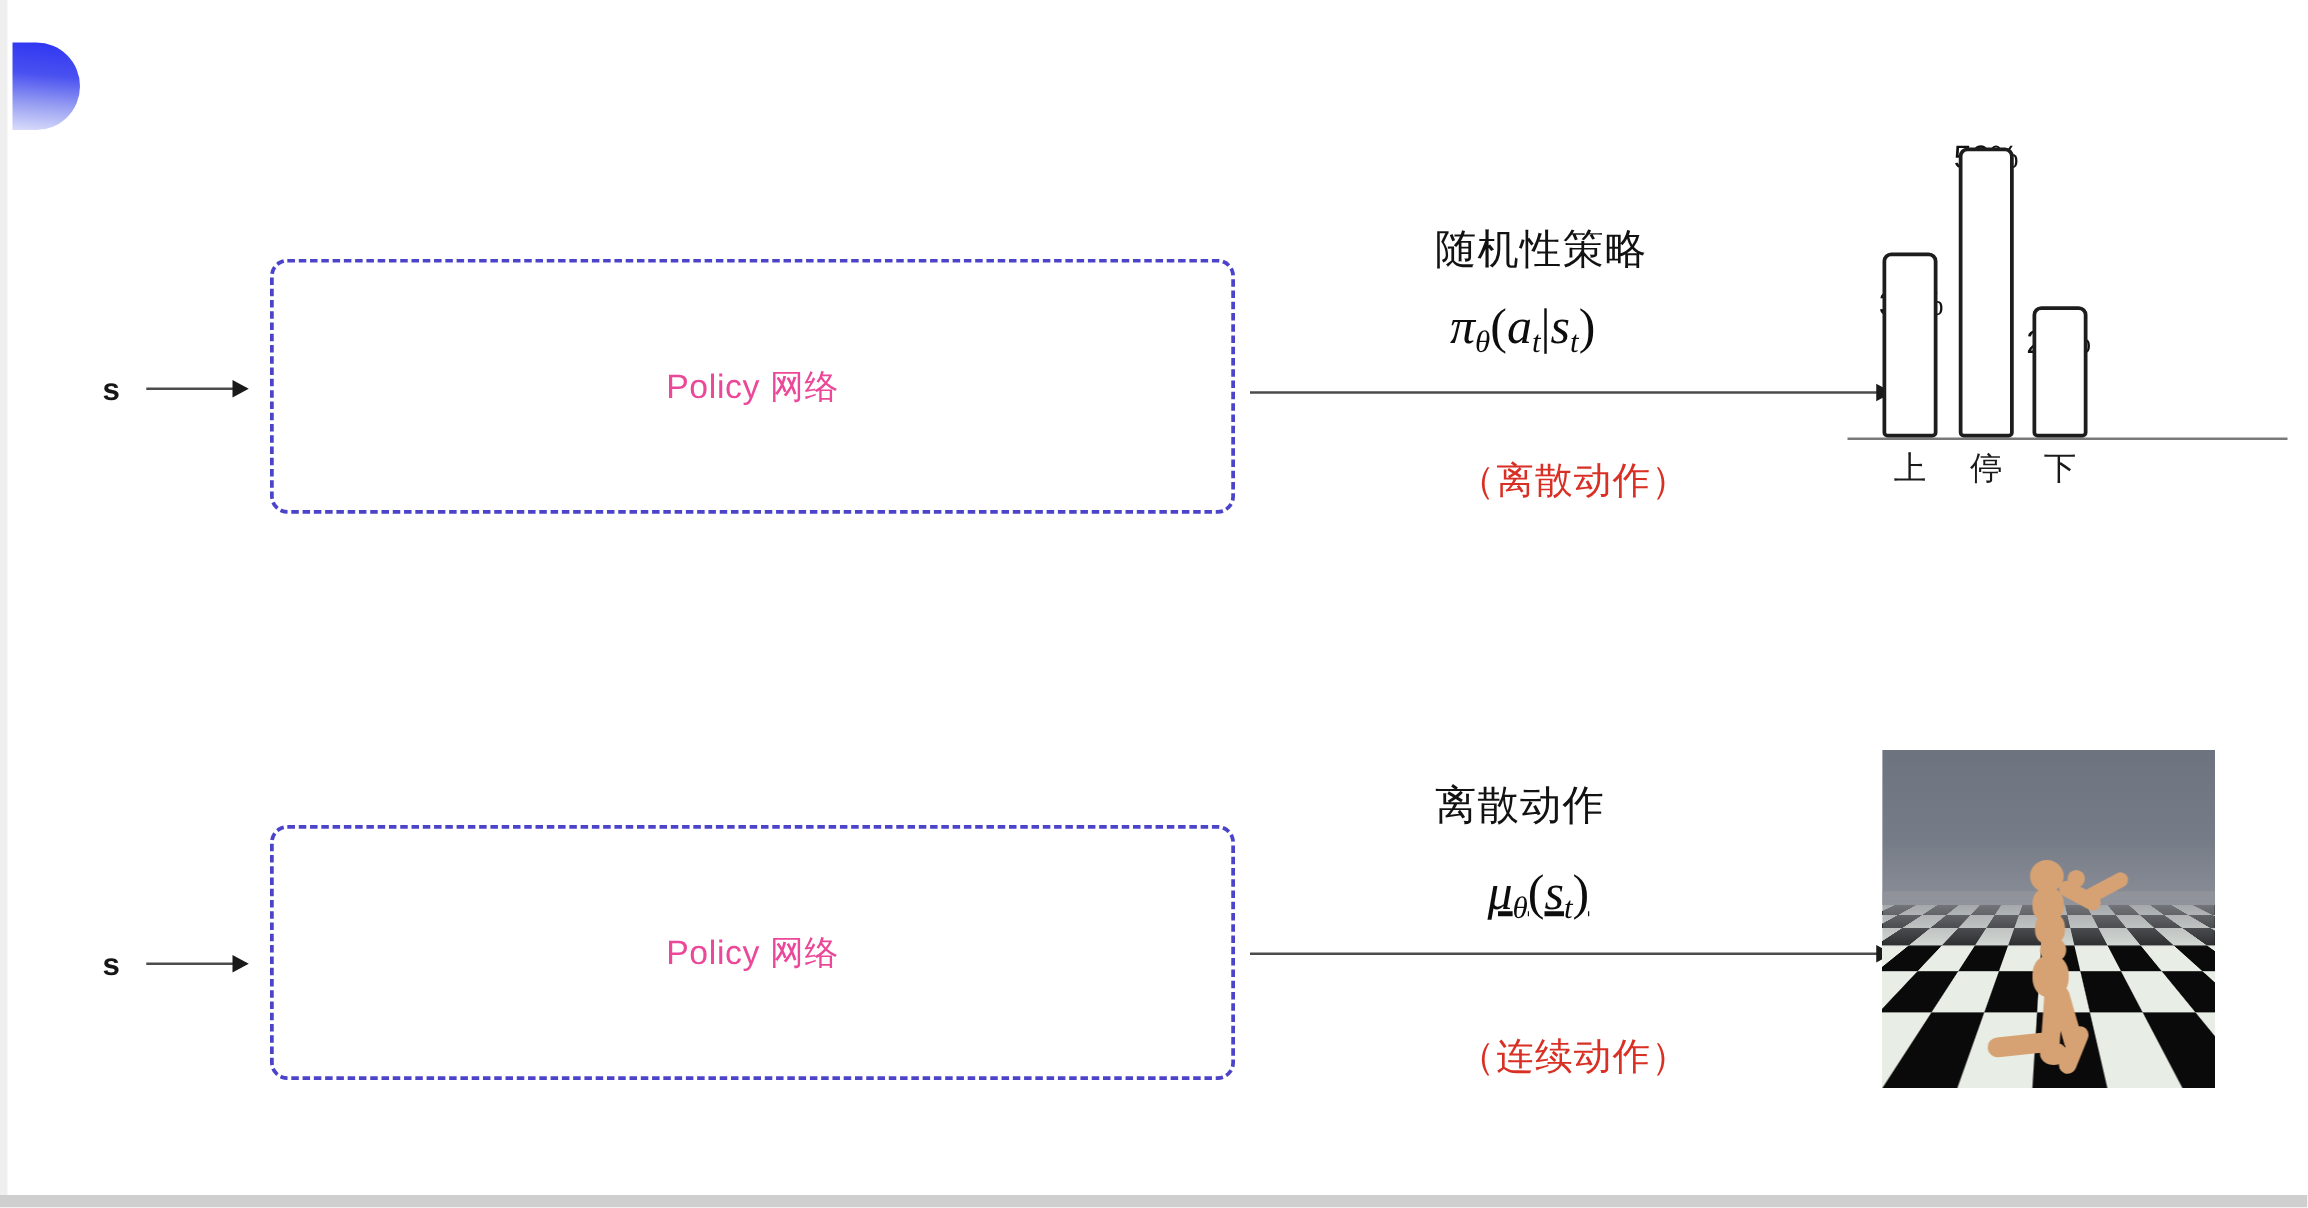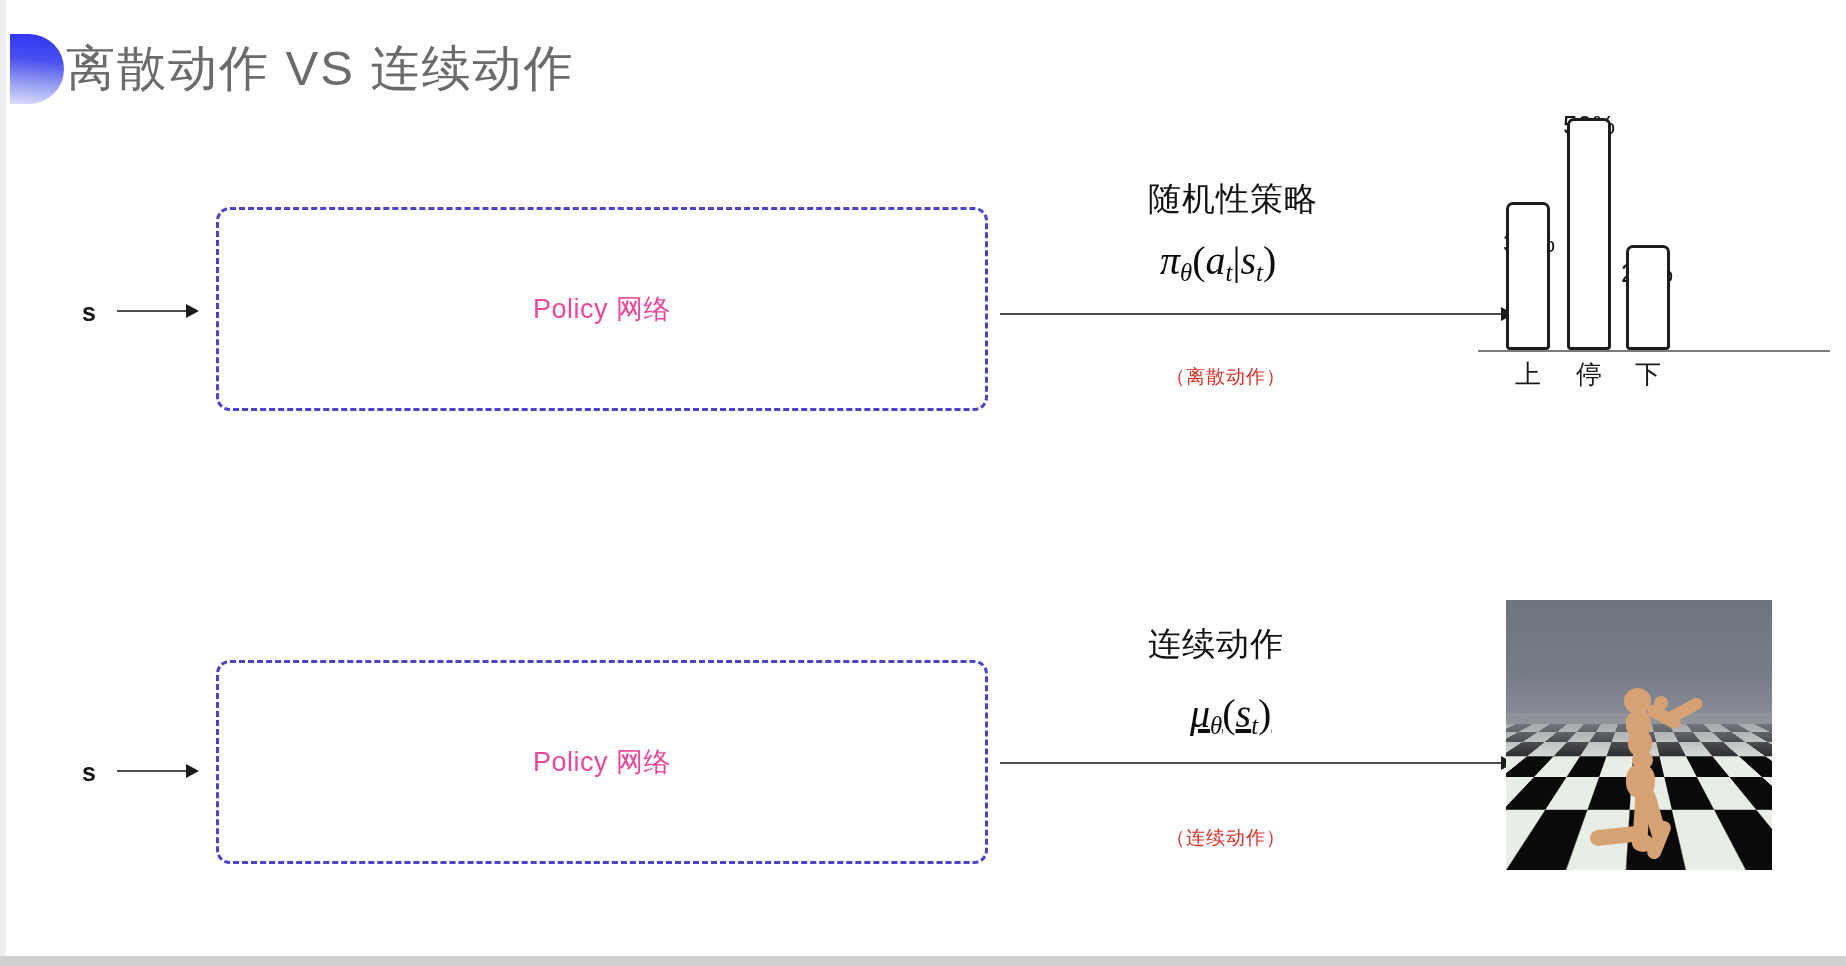--- a/index.html
+++ b/index.html
@@ -94,21 +94,21 @@
     font-size: 0.62em;
     vertical-align: -0.30em;
     font-style: italic;
   }
   .formula .up {
     font-style: normal;
   }
 
   .action-note {
     position: absolute;
-    font-size: 19px;
+    font-size: 30px;
     color: #d93025;
     white-space: nowrap;
     letter-spacing: 1px;
   }
 
   
   .bar-chart {
     position: absolute;
     left: 1478px; top: 100px;
     width: 360px; height: 300px;
@@ -196,21 +196,20 @@
     left: 0; top: 0;
     width: 6px; height: 100%;
     background: #efefef;
   }
 </style>
 </head>
 <body>
 
 <div class="title-bar">
   <div class="title-dot"></div>
-  <div class="title-text">离散动作 VS 连续动作</div>
 </div>
 
 <div>
 
   <div class="s-label" style="left:82px; top:298px;">s</div>
 
   <div class="arrow" style="left:117px; top:310px; width:80px;"></div>
 
   <div class="policy-box" style="left:216px; top:207px; width:772px; height:204px;">
     <span class="policy-box-label">Policy 网络</span>
@@ -248,21 +247,21 @@
   <div class="s-label" style="left:82px; top:758px;">s</div>
 
   <div class="arrow" style="left:117px; top:770px; width:80px;"></div>
 
   <div class="policy-box" style="left:216px; top:660px; width:772px; height:204px;">
     <span class="policy-box-label">Policy 网络</span>
   </div>
 
   <div class="arrow" style="left:1000px; top:762px; width:512px;"></div>
 
-  <div class="policy-title" style="left:1148px; top:622px;">连续动作</div>
+  <div class="policy-title" style="left:1148px; top:622px;">离散动作</div>
 
   <div class="formula" style="left:1190px; top:690px;text-decoration:underline;">
     <span>μ</span><span class="sub">θ</span><span class="up">(</span><span>s</span><span class="sub">t</span><span class="up">)</span>
   </div>
 
   <div class="action-note" style="left:1166px; top:825px;">（连续动作）</div>
 
   <div class="humanoid">
     <div class="hm-sky"></div>
     <div class="hm-floor"></div>

